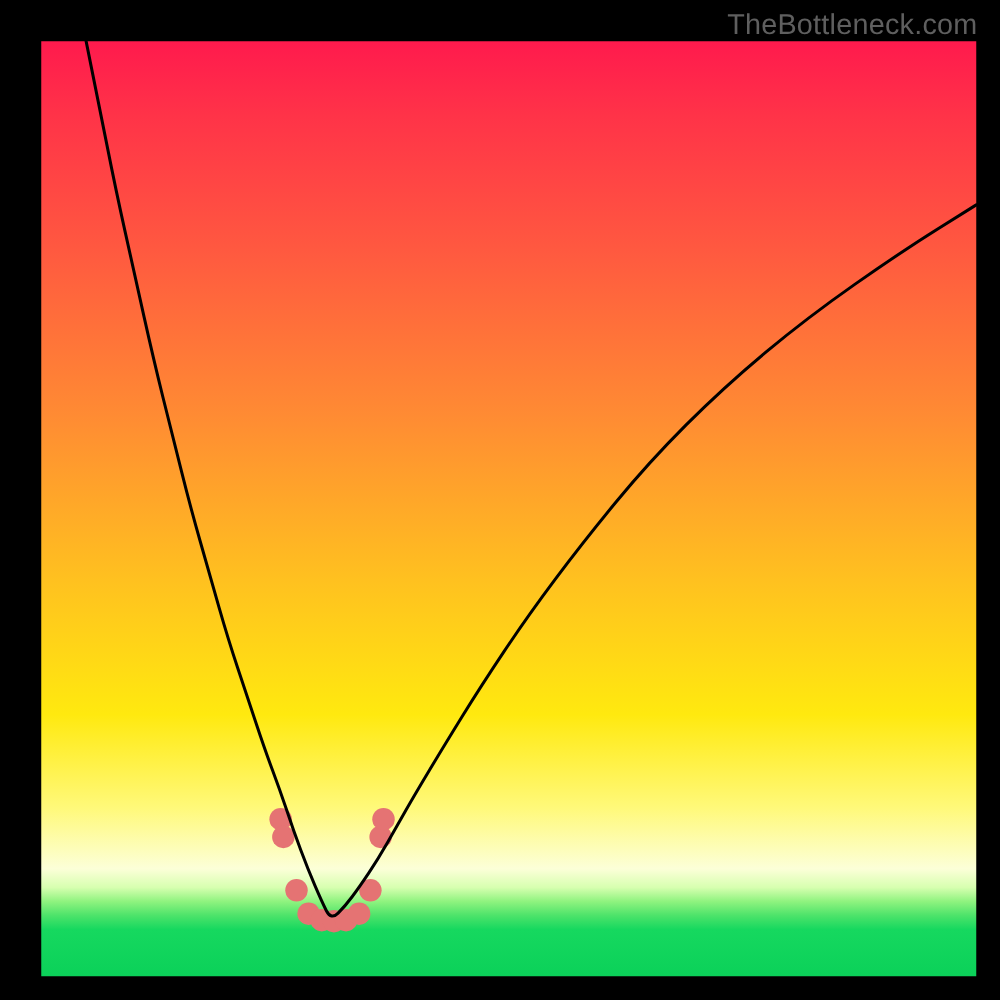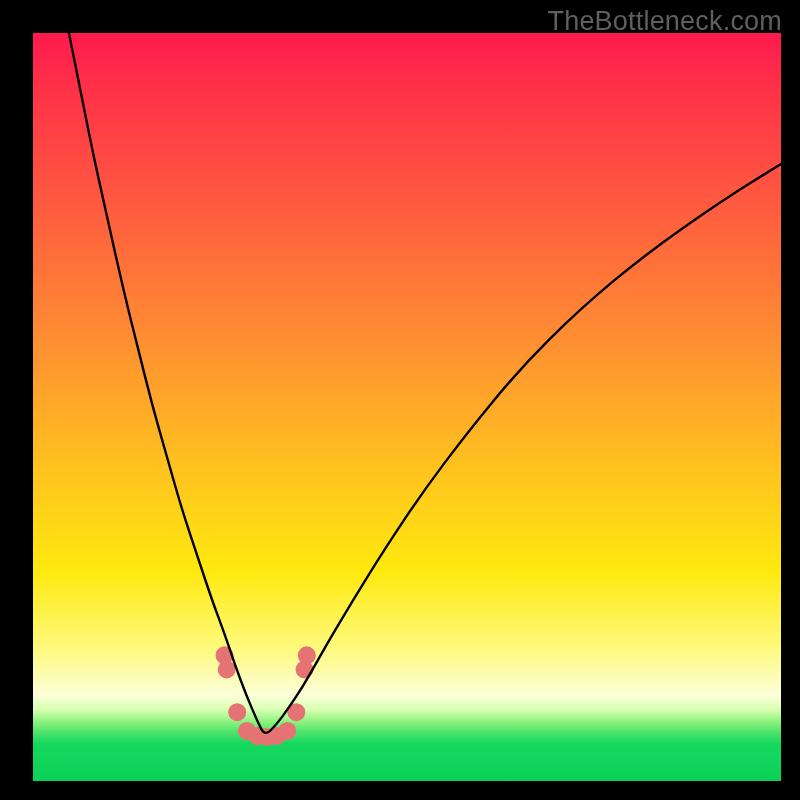--- a/index.html
+++ b/index.html
@@ -36,21 +36,21 @@
       #8ff37f 92%,
       #4de36a 93.5%,
       #16d85f 95%,
       #0bd159 100%);
   }
   .watermark {
     position: absolute;
     top: 6px;
     right: 18px;
     color: #5f5f5f;
-    font-size: 27px;
+    font-size: 23px;
     font-weight: 500;
     letter-spacing: 0.2px;
     user-select: none;
   }
   svg.curves {
     position: absolute;
     left: 0;
     top: 0;
     width: 748px;
     height: 748px;

